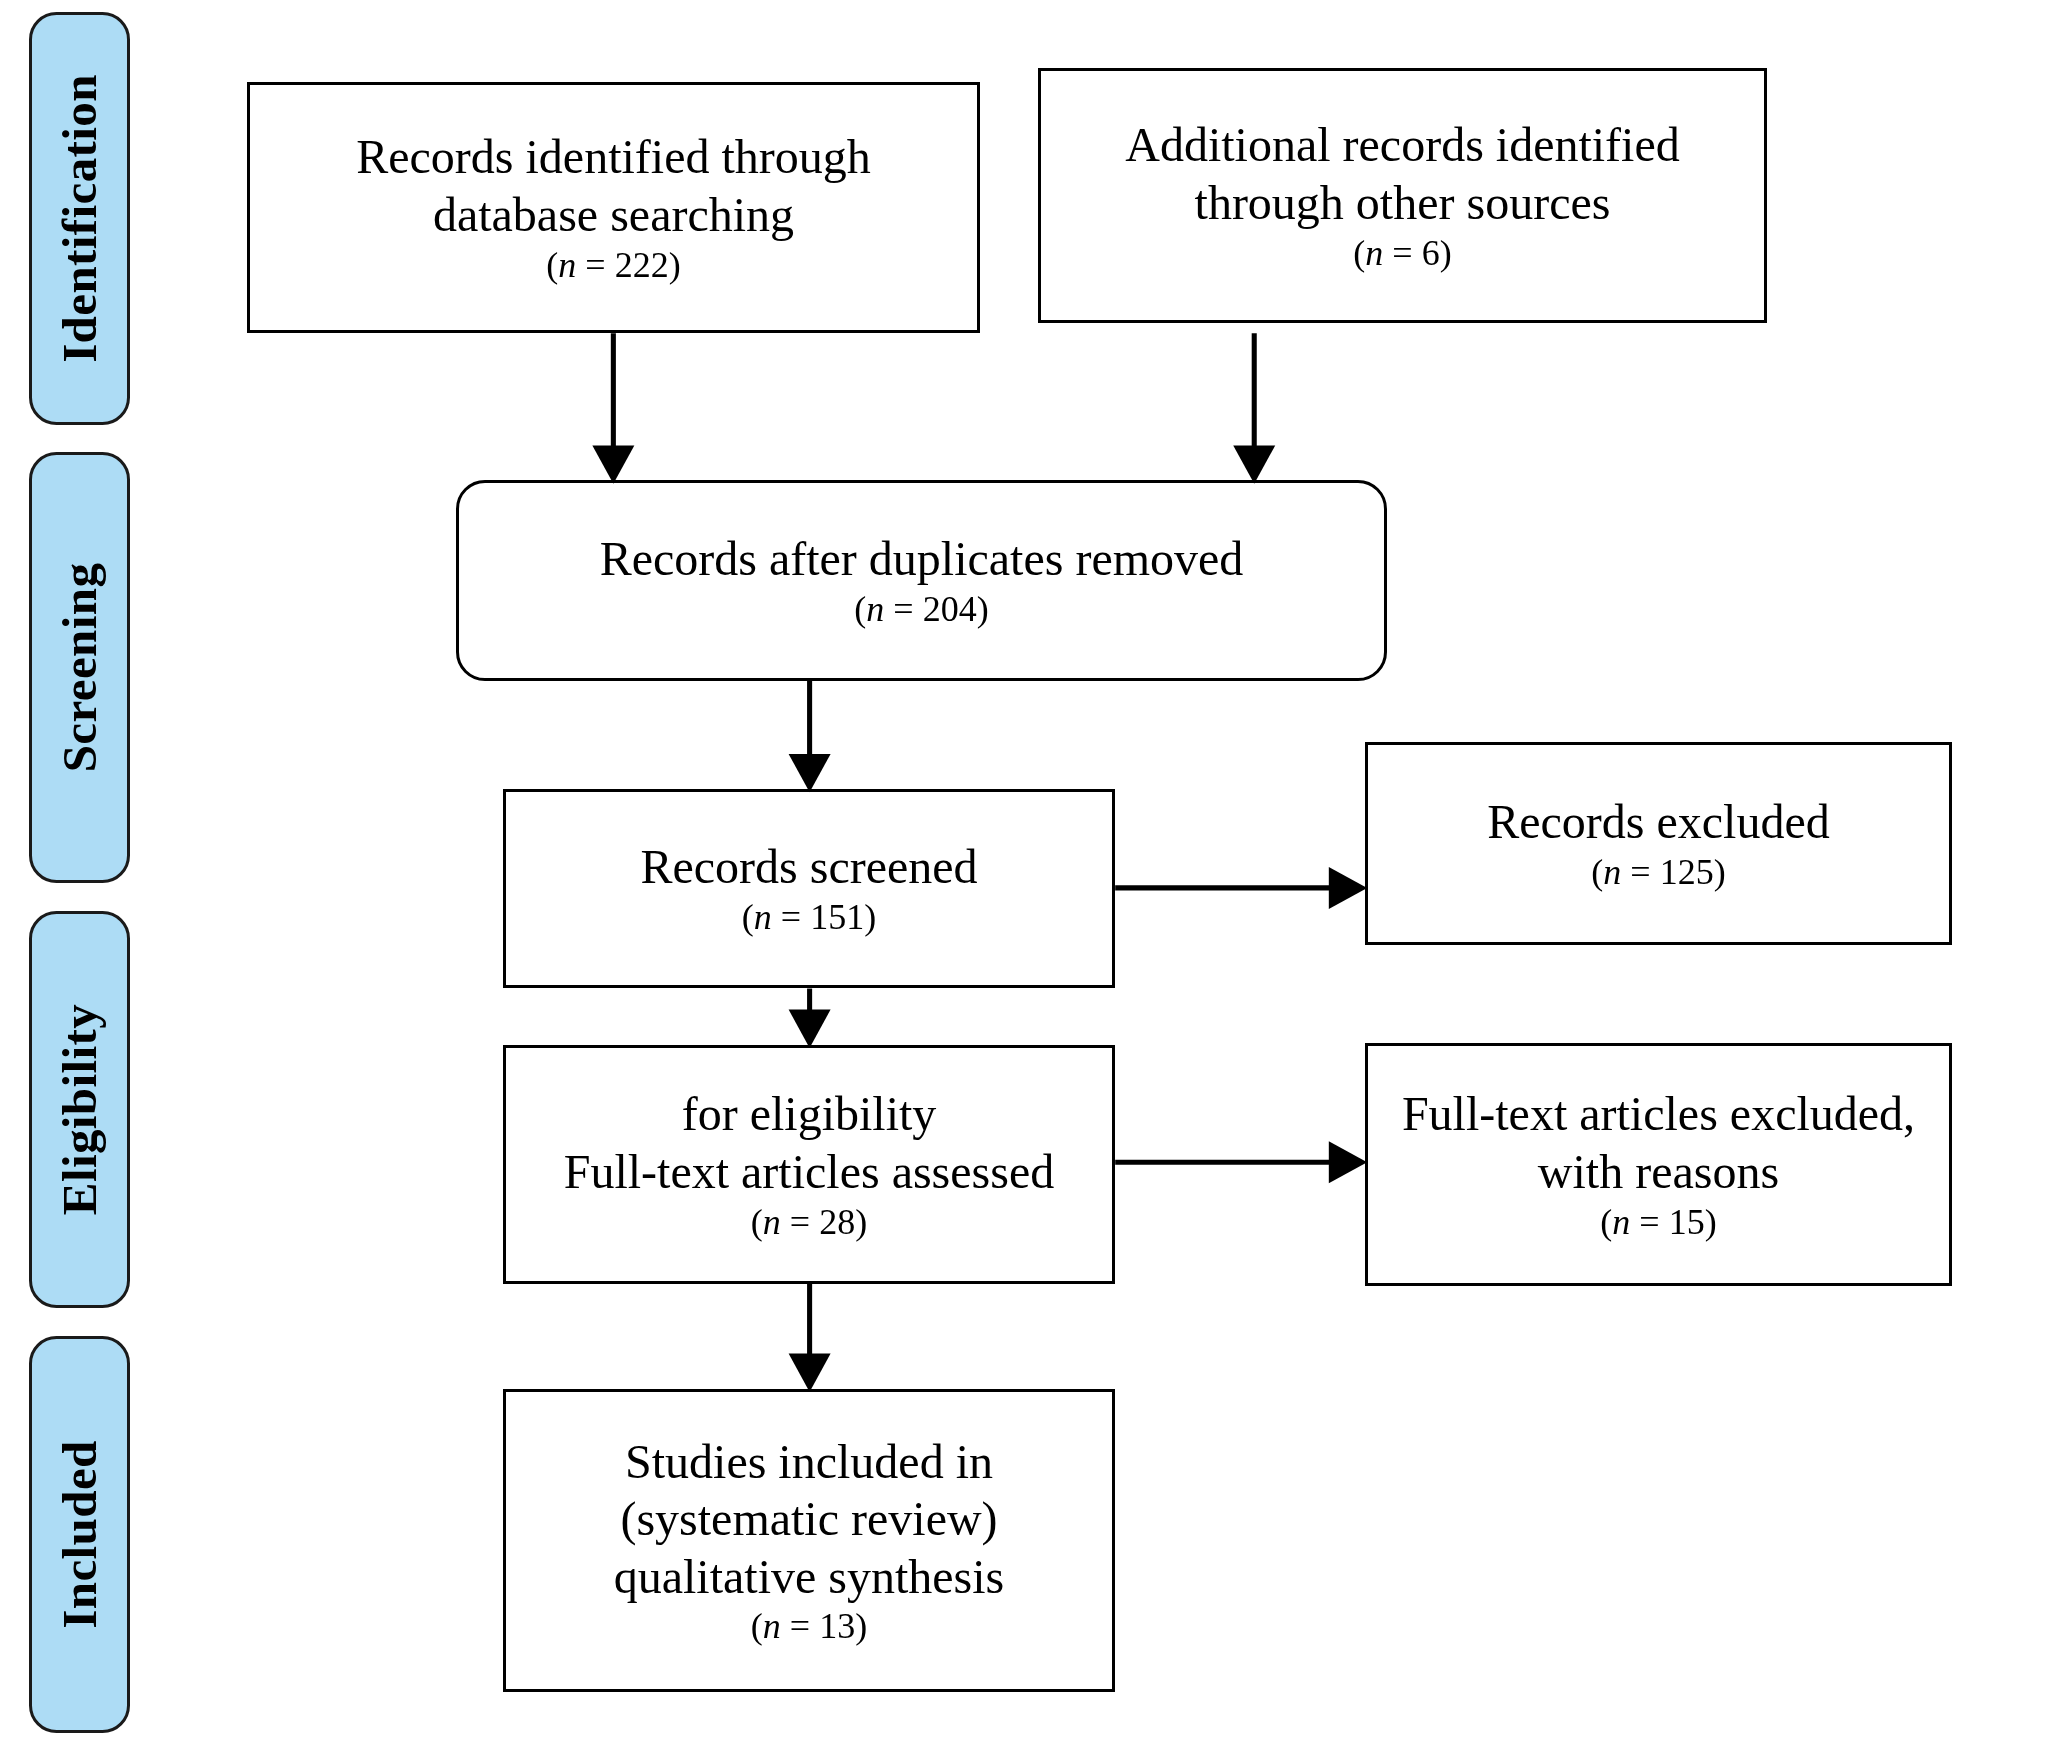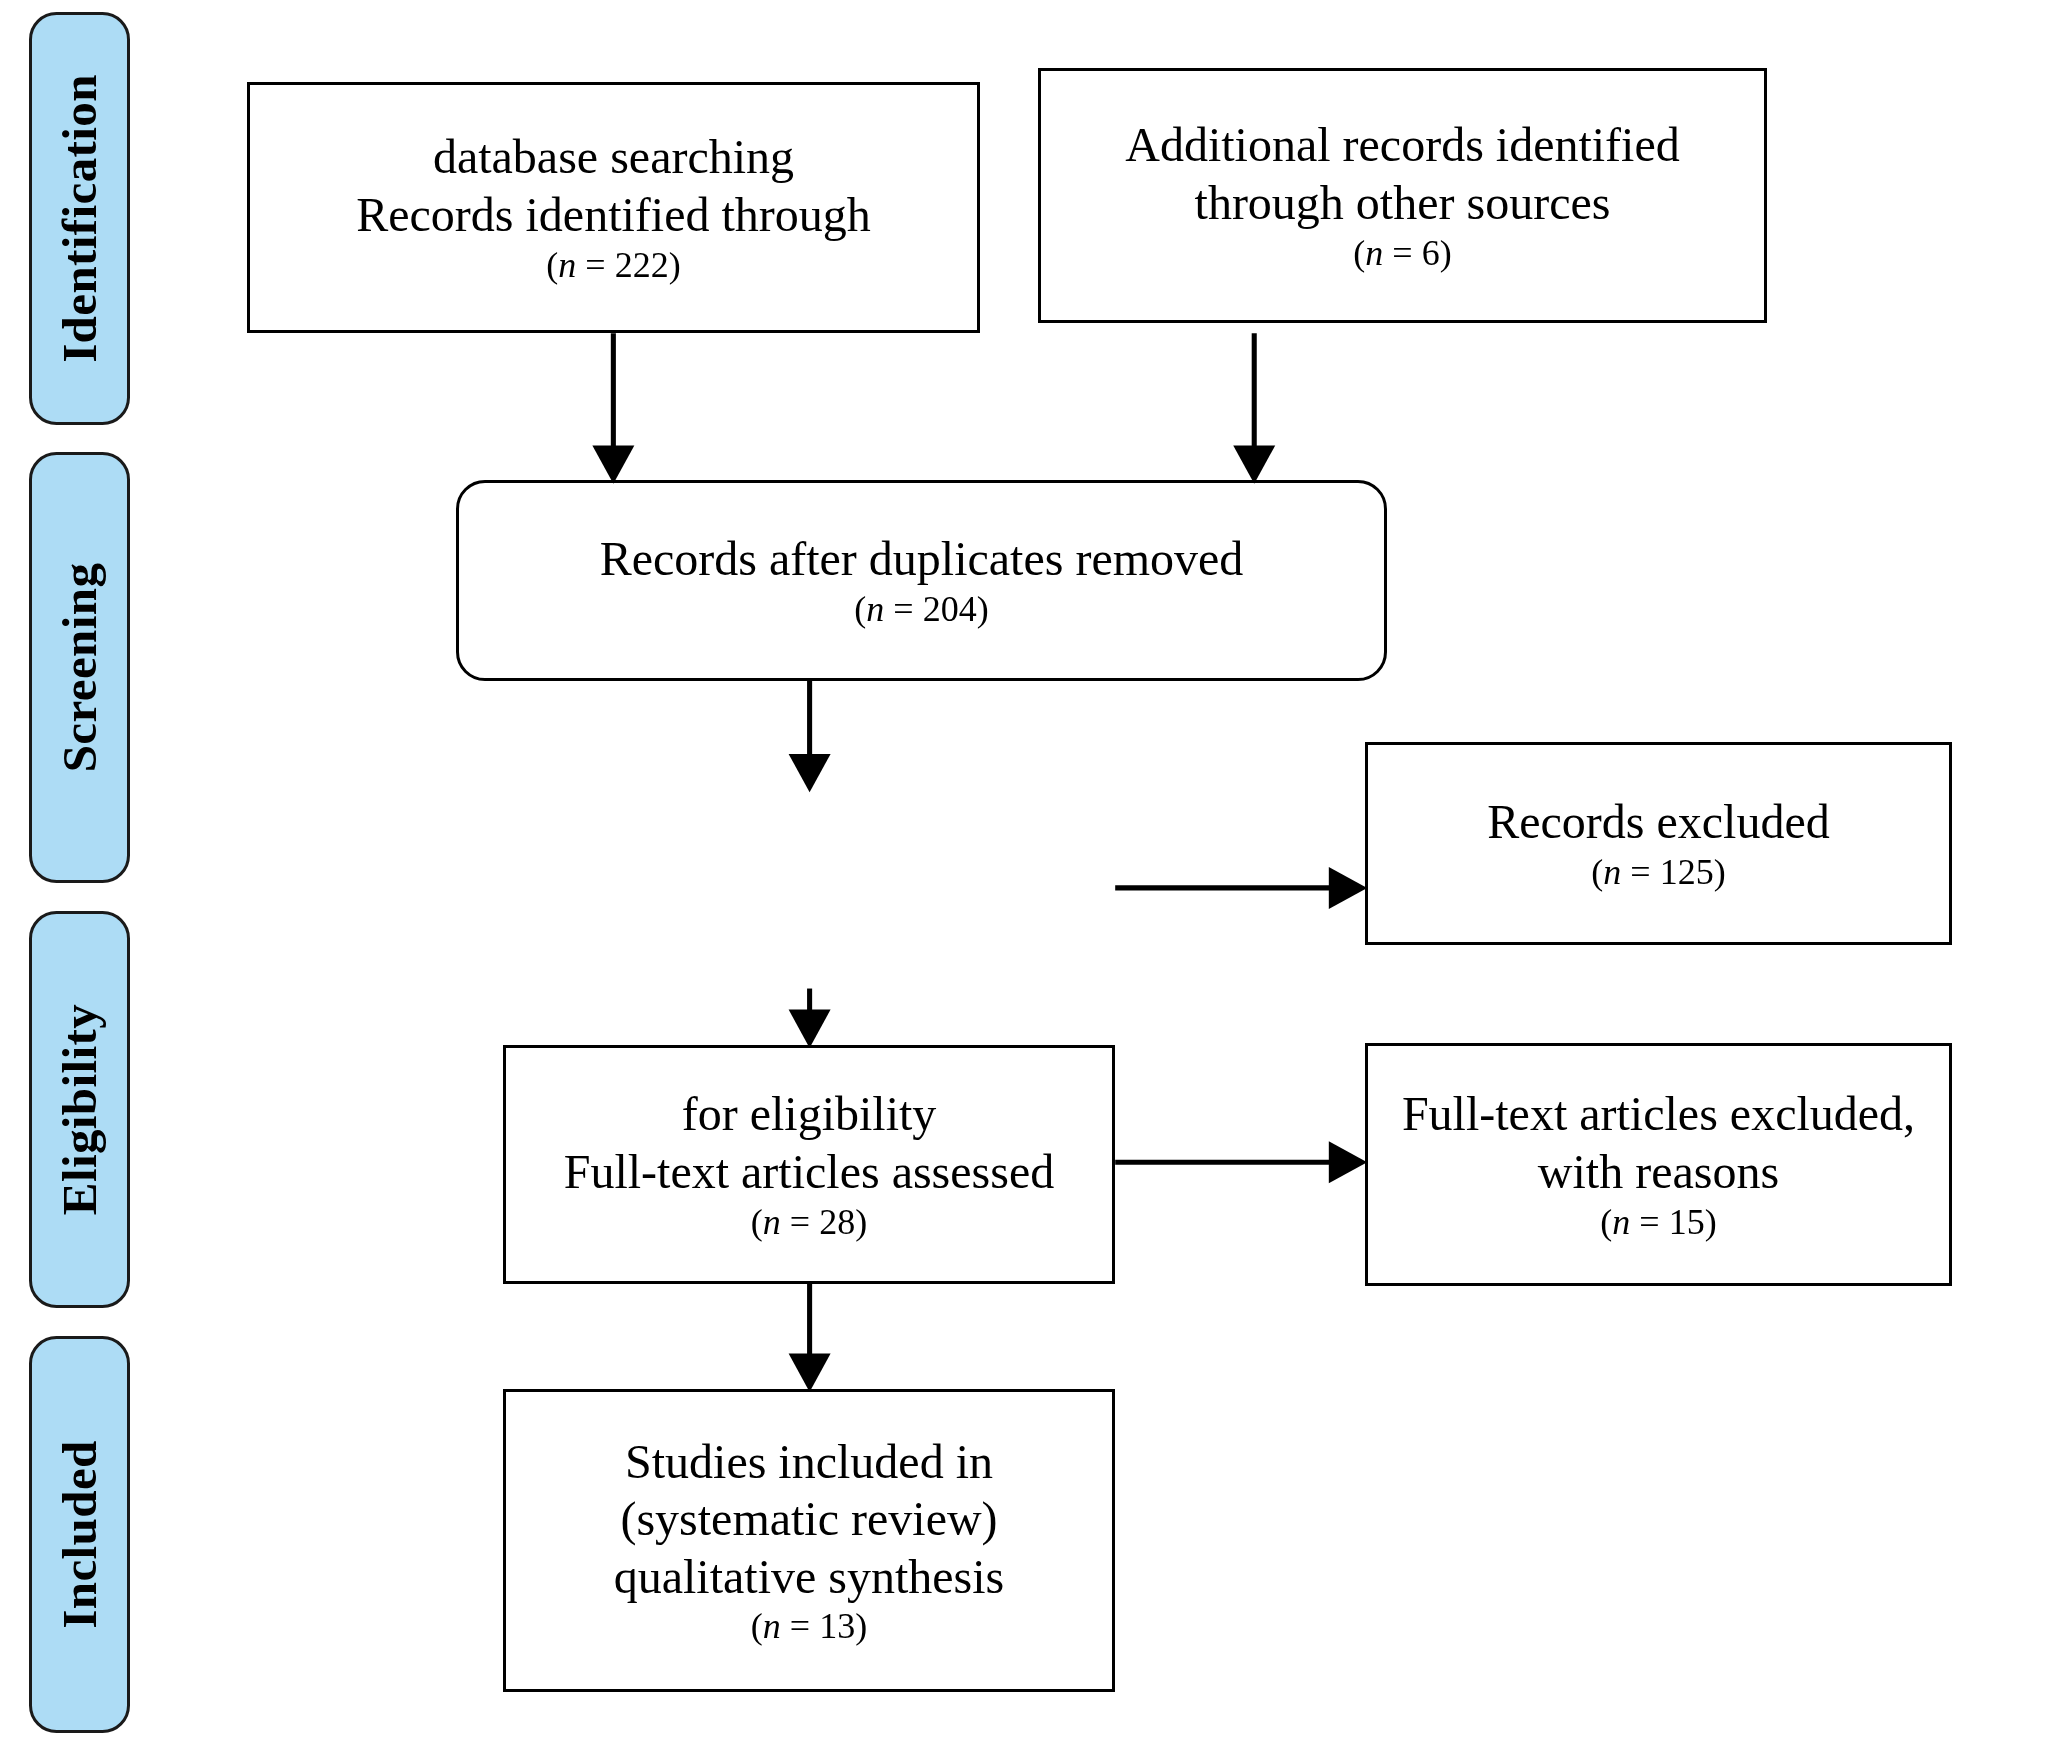--- a/index.html
+++ b/index.html
@@ -96,36 +96,40 @@
 
   <div class="stage-tab" style="left:29px; top:911px; width:101px; height:397px;">
     <span class="tab-label">Eligibility</span>
   </div>
 
   <div class="stage-tab" style="left:29px; top:1336px; width:101px; height:397px;">
     <span class="tab-label">Included</span>
   </div>
 
   <div class="flow-box" style="left:247px; top:82px; width:733px; height:251px;">
+    <div class="line">Records identified through</div>
     <div class="line">database searching</div>
-    <div class="line">Records identified through</div>
     <div class="line count"><span>(</span><span class="nvar">n</span><span> = 222)</span></div>
   </div>
 
   <div class="flow-box" style="left:1038px; top:68px; width:729px; height:255px;">
     <div class="line">Additional records identified</div>
     <div class="line">through other sources</div>
     <div class="line count"><span>(</span><span class="nvar">n</span><span> = 6)</span></div>
   </div>
 
   <div class="flow-box" style="left:456px; top:480px; width:931px; height:201px;border-radius:29px;">
     <div class="line">Records after duplicates removed</div>
     <div class="line count"><span>(</span><span class="nvar">n</span><span> = 204)</span></div>
   </div>
 
+  <div class="flow-box" style="left:503px; top:789px; width:612px; height:199px;">
+    <div class="line">Records screened</div>
+    <div class="line count"><span>(</span><span class="nvar">n</span><span> = 151)</span></div>
+  </div>
 
   <div class="flow-box" style="left:1365px; top:742px; width:587px; height:203px;">
     <div class="line">Records excluded</div>
     <div class="line count"><span>(</span><span class="nvar">n</span><span> = 125)</span></div>
   </div>
 
   <div class="flow-box" style="left:503px; top:1045px; width:612px; height:239px;">
     <div class="line">for eligibility</div>
     <div class="line">Full-text articles assessed</div>
     <div class="line count"><span>(</span><span class="nvar">n</span><span> = 28)</span></div>

